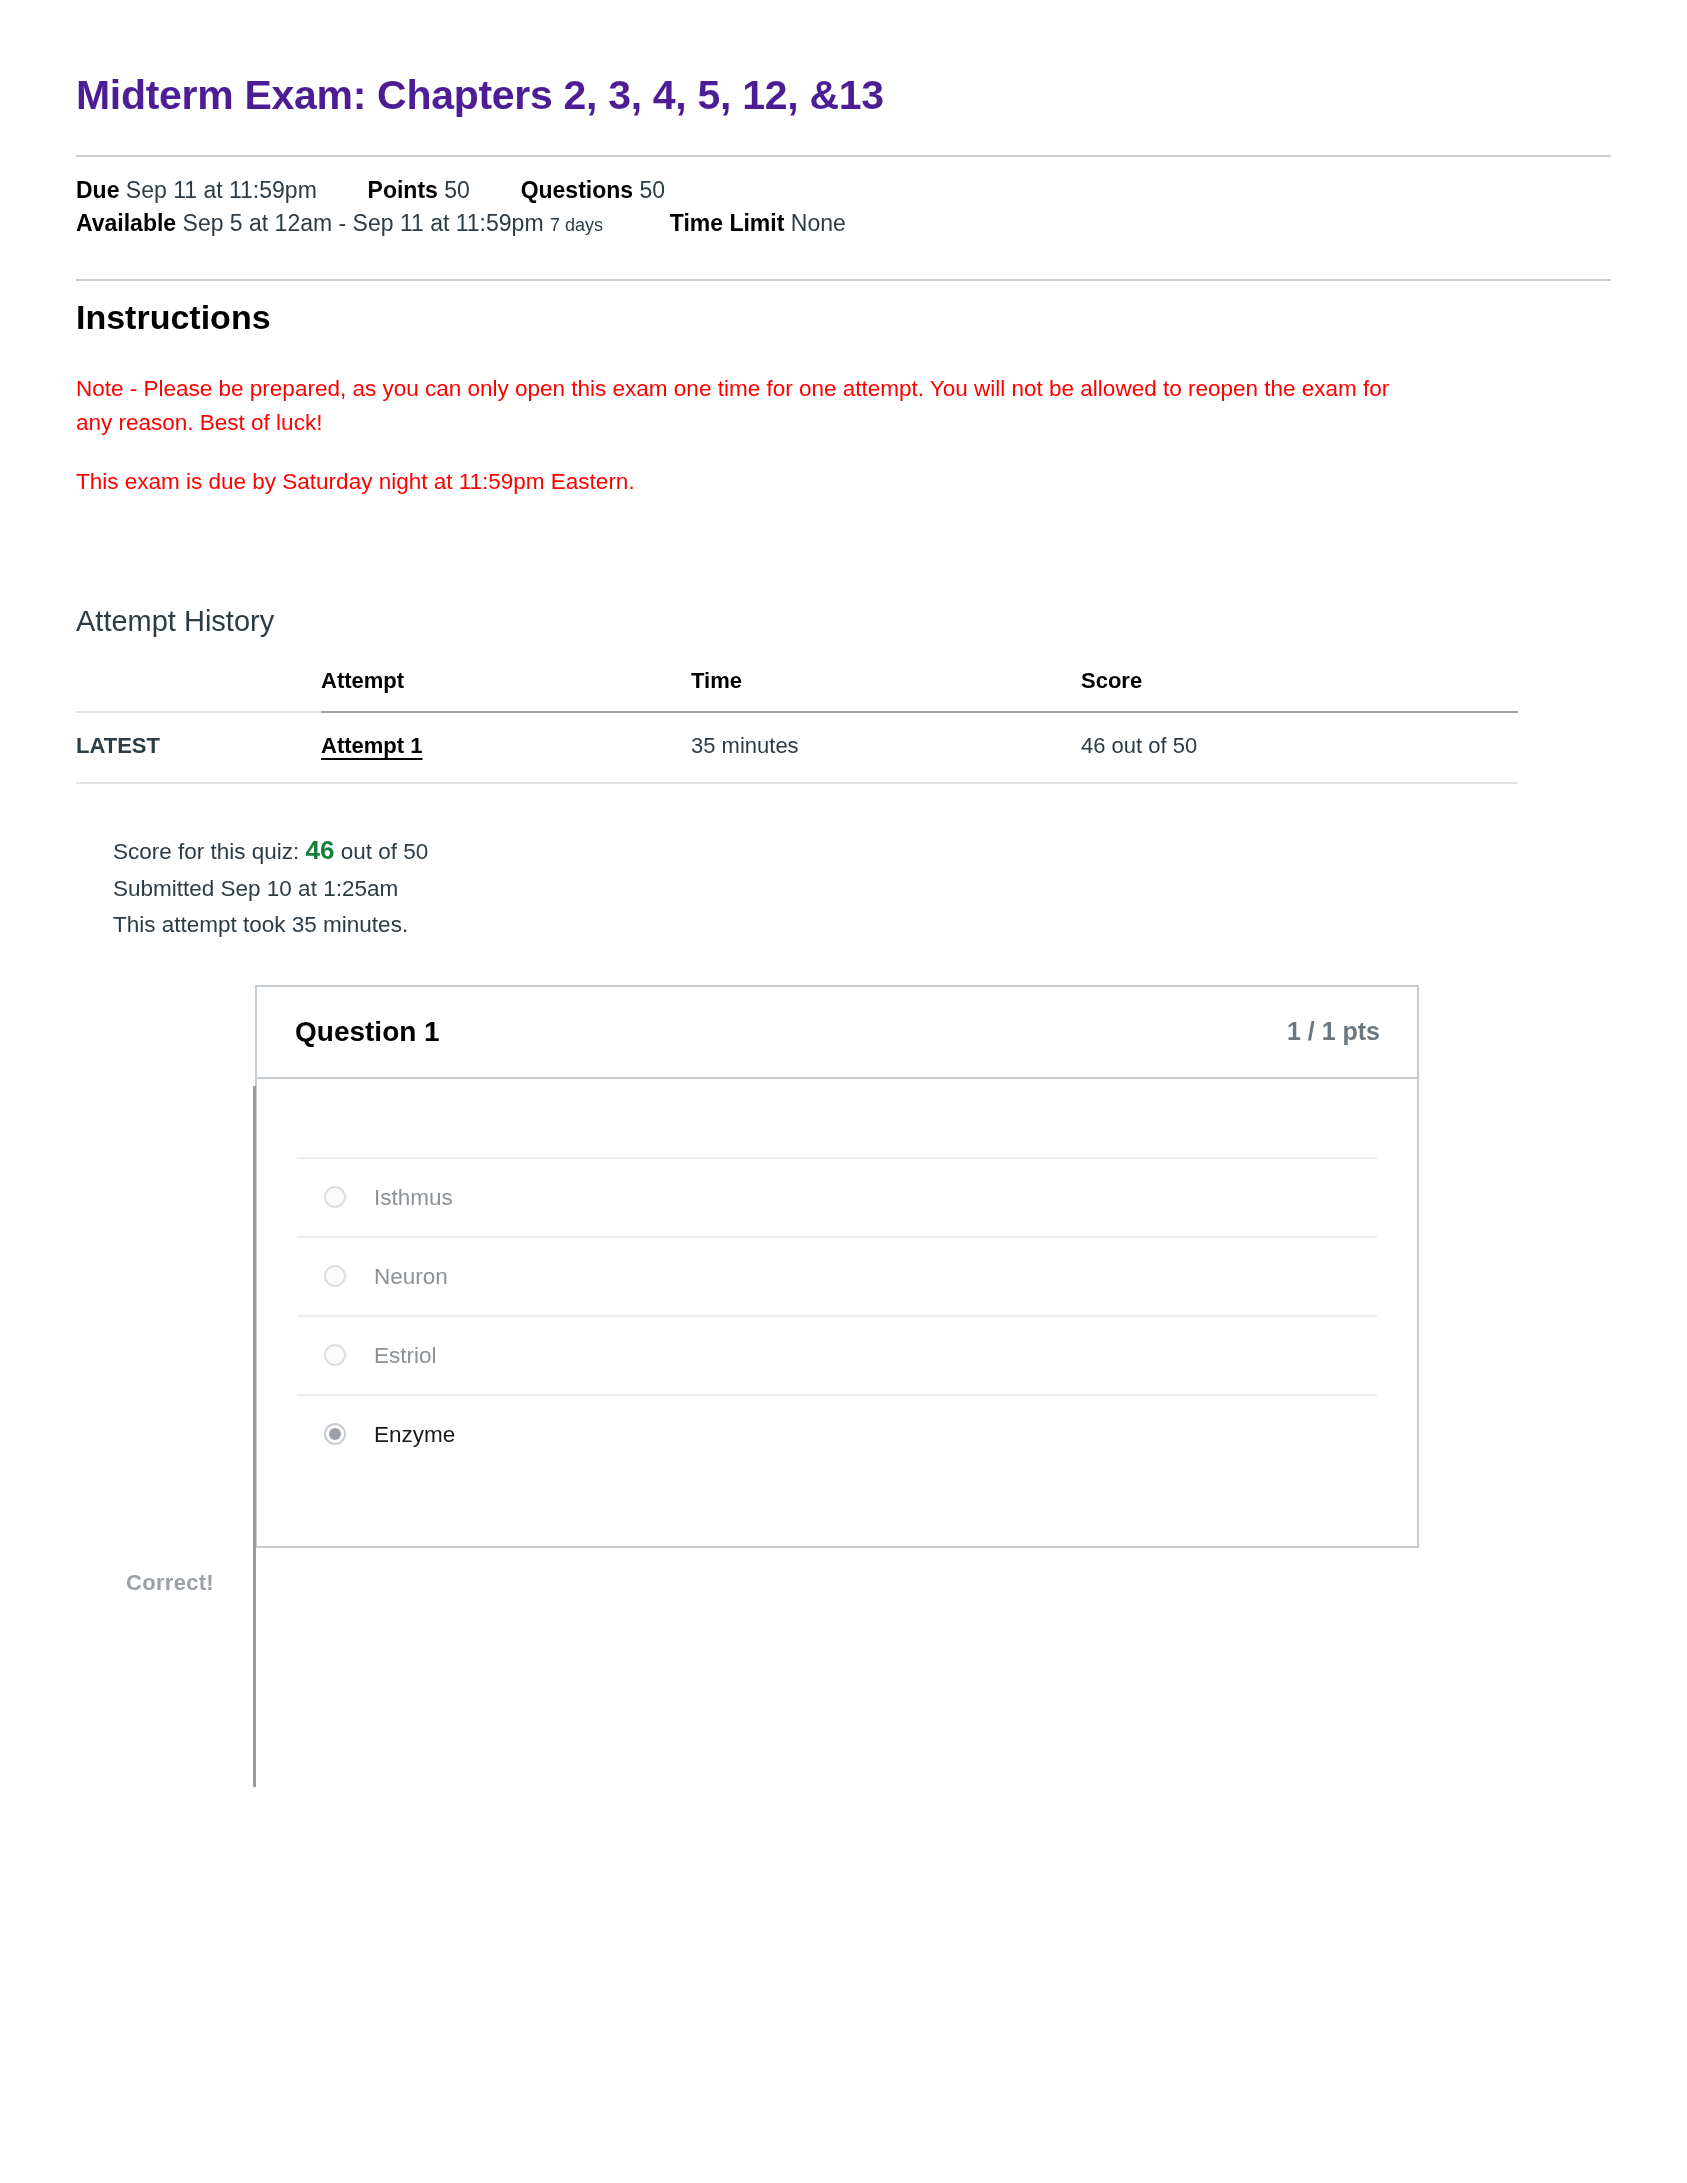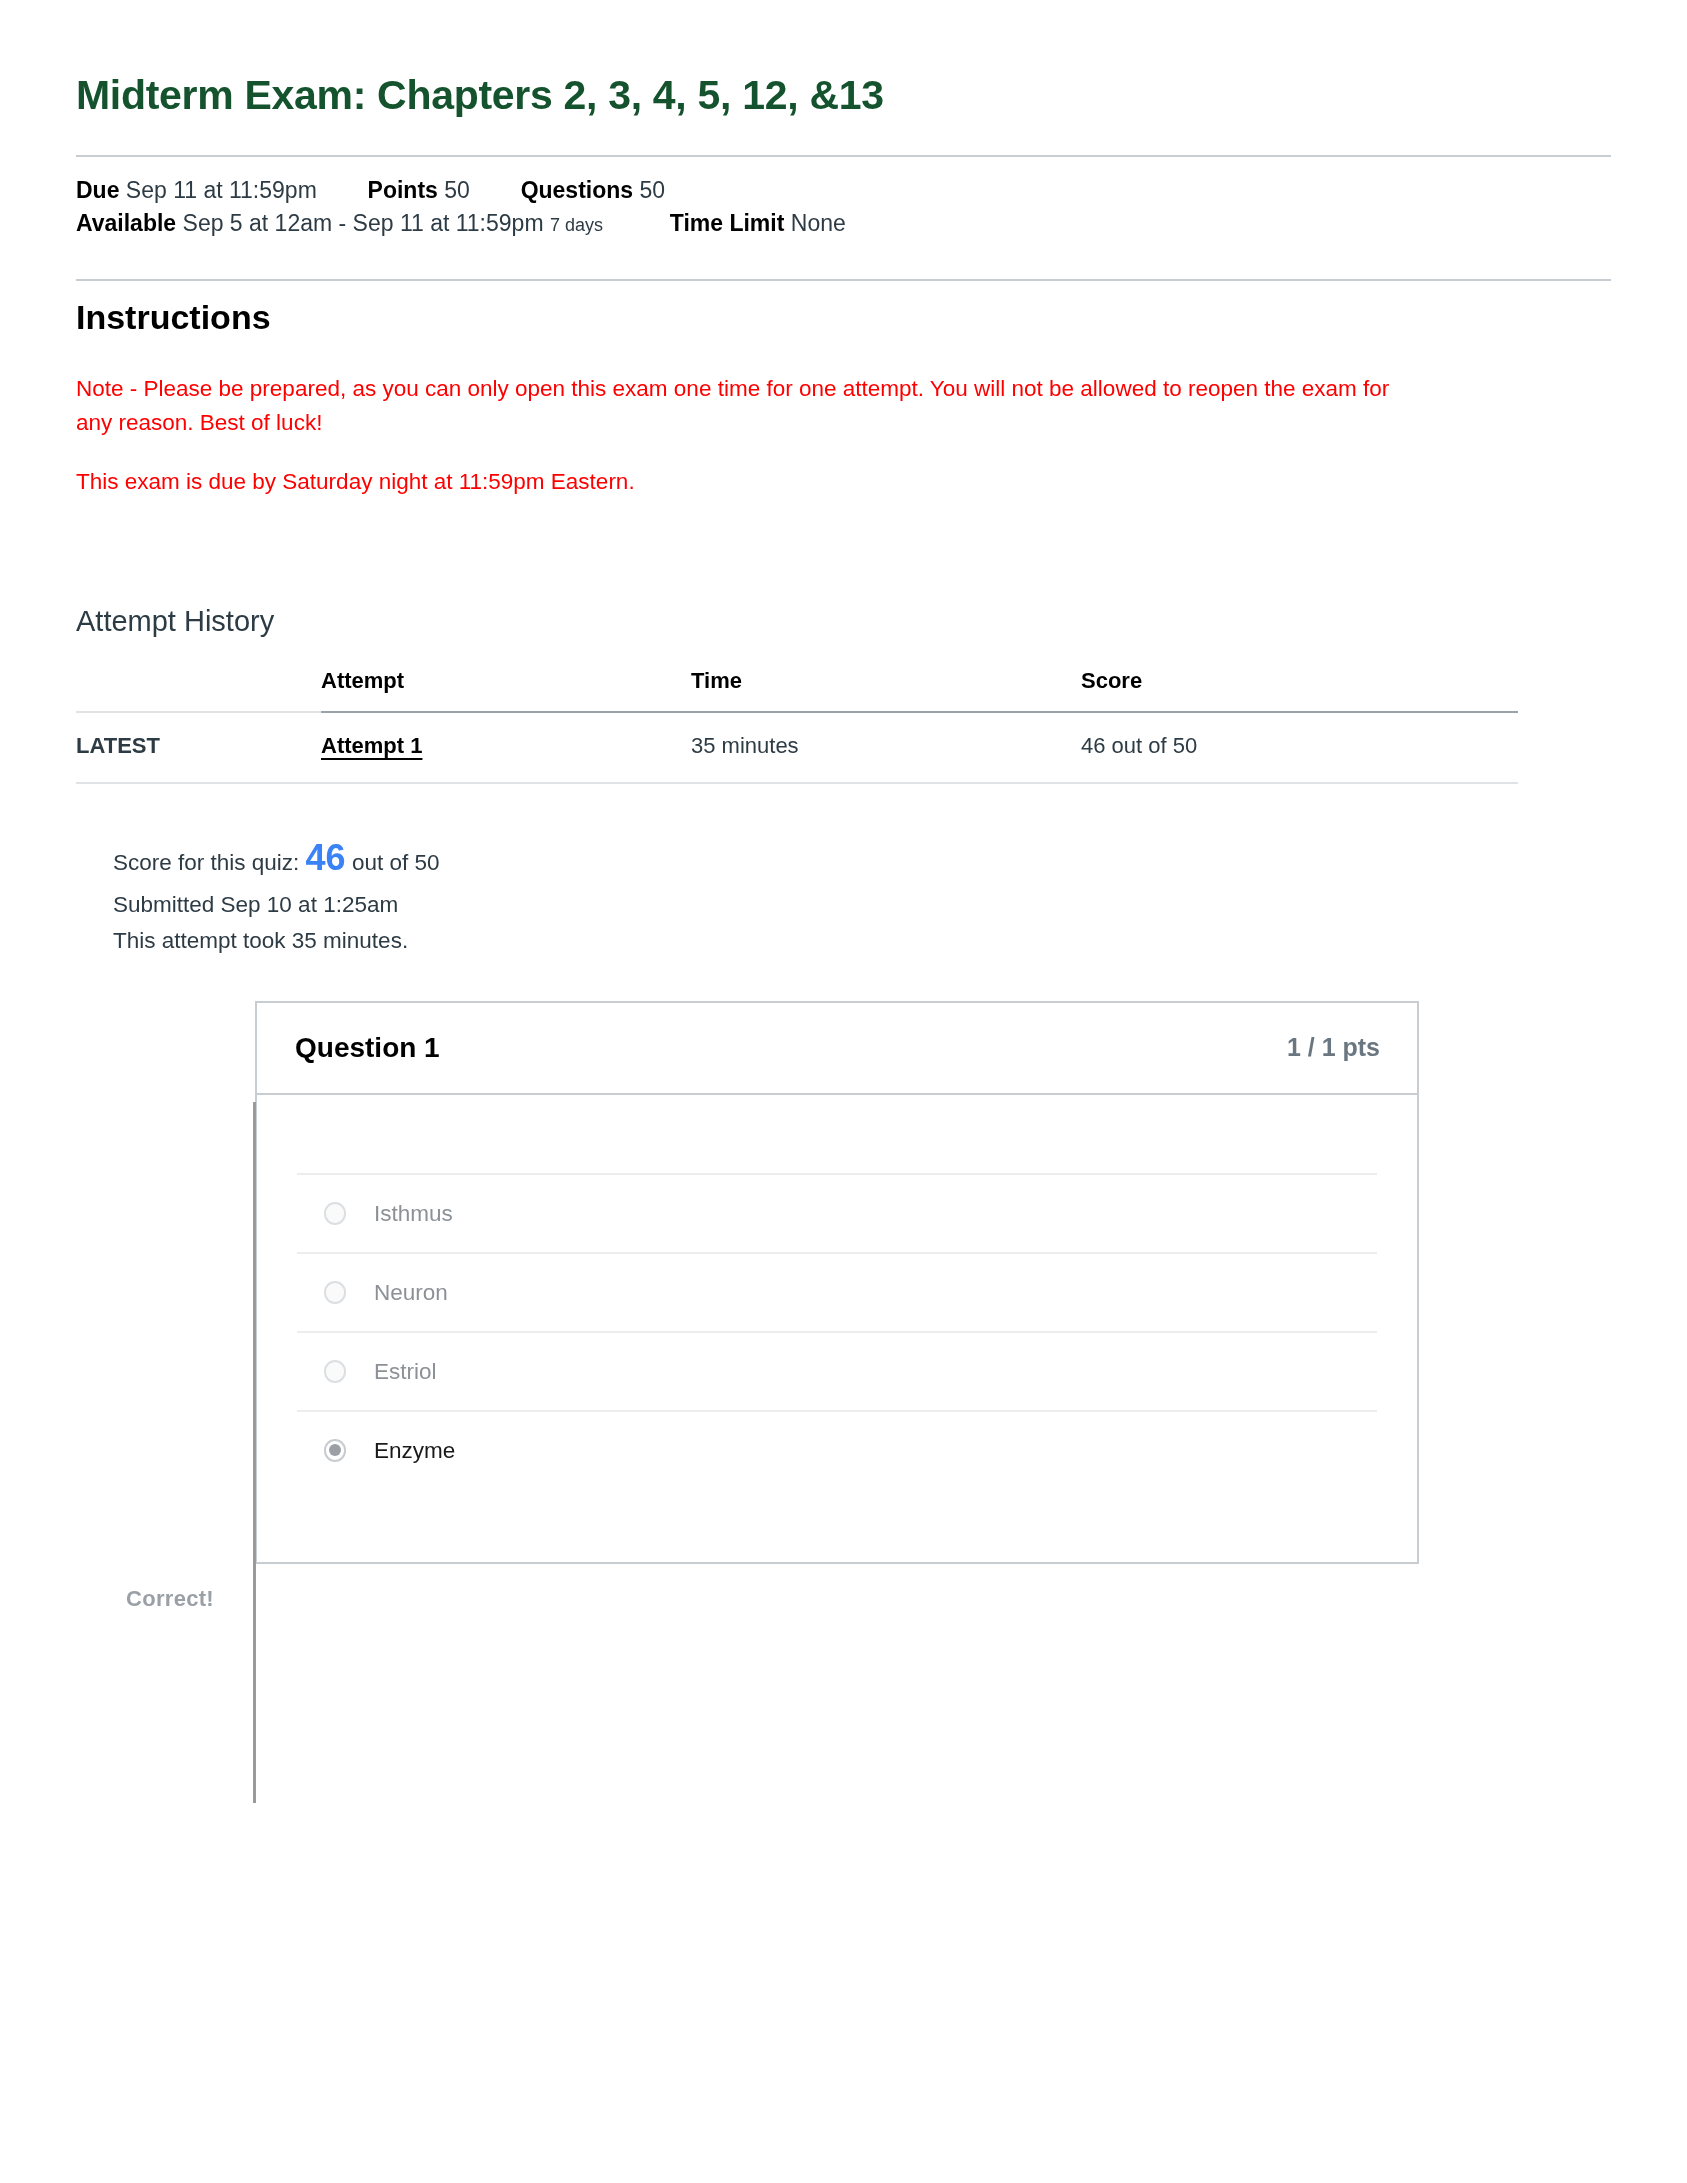--- a/index.html
+++ b/index.html
@@ -20,21 +20,21 @@
     width: 1687px;
     height: 2183px;
     box-sizing: border-box;
     padding: 0 76px;
   }
 
   
   .quiz-title {
     font-size: 41px;
     font-weight: bold;
-    color: #14532d;
+    color: #4c1d95;
     letter-spacing: -0.3px;
     margin: 0;
     padding-top: 73px;
     line-height: 1.1;
   }
 
   .rule {
     height: 2px;
     background: #c7cdd1;
     margin: 0;
@@ -136,23 +136,23 @@
   .score-summary {
     padding-left: 37px;
     padding-top: 45px;
   }
   .score-summary .line {
     font-size: 22.5px;
     line-height: 1.62;
     color: #2d3b45;
   }
   .score-big {
-    font-size: 36px;
-    font-weight: bold;
-    color: #3b82f6;
+    font-size: 26px;
+    font-weight: bold;
+    color: #15803d;
     vertical-align: baseline;
   }
 
   
   .question-wrap {
     position: relative;
     margin-top: 41px;
     padding-left: 179px;
   }
   .accent-bar {

